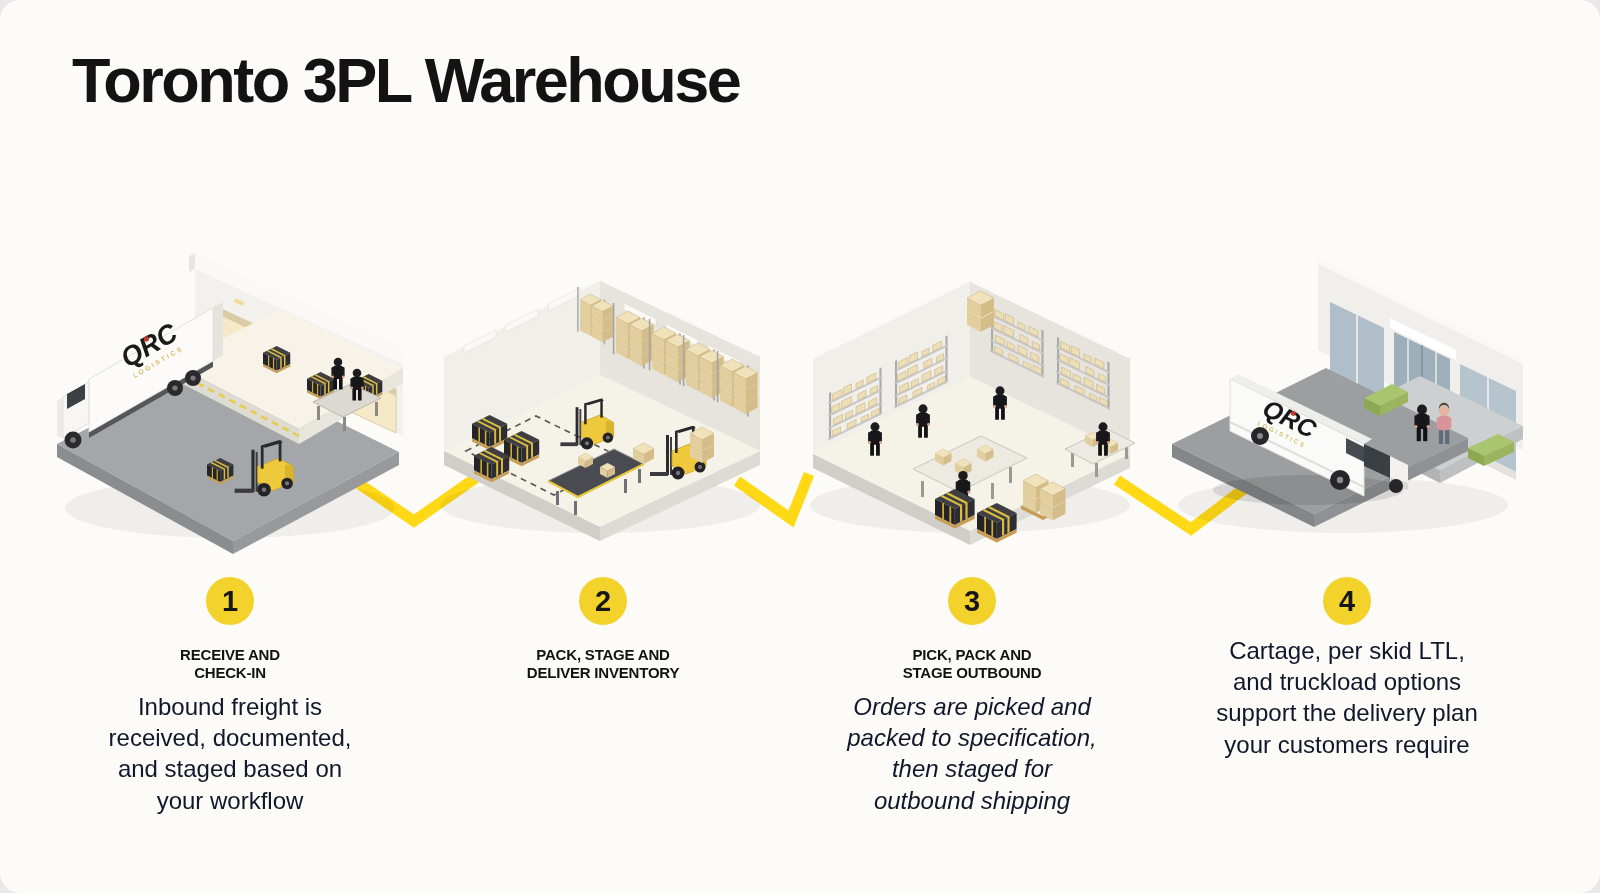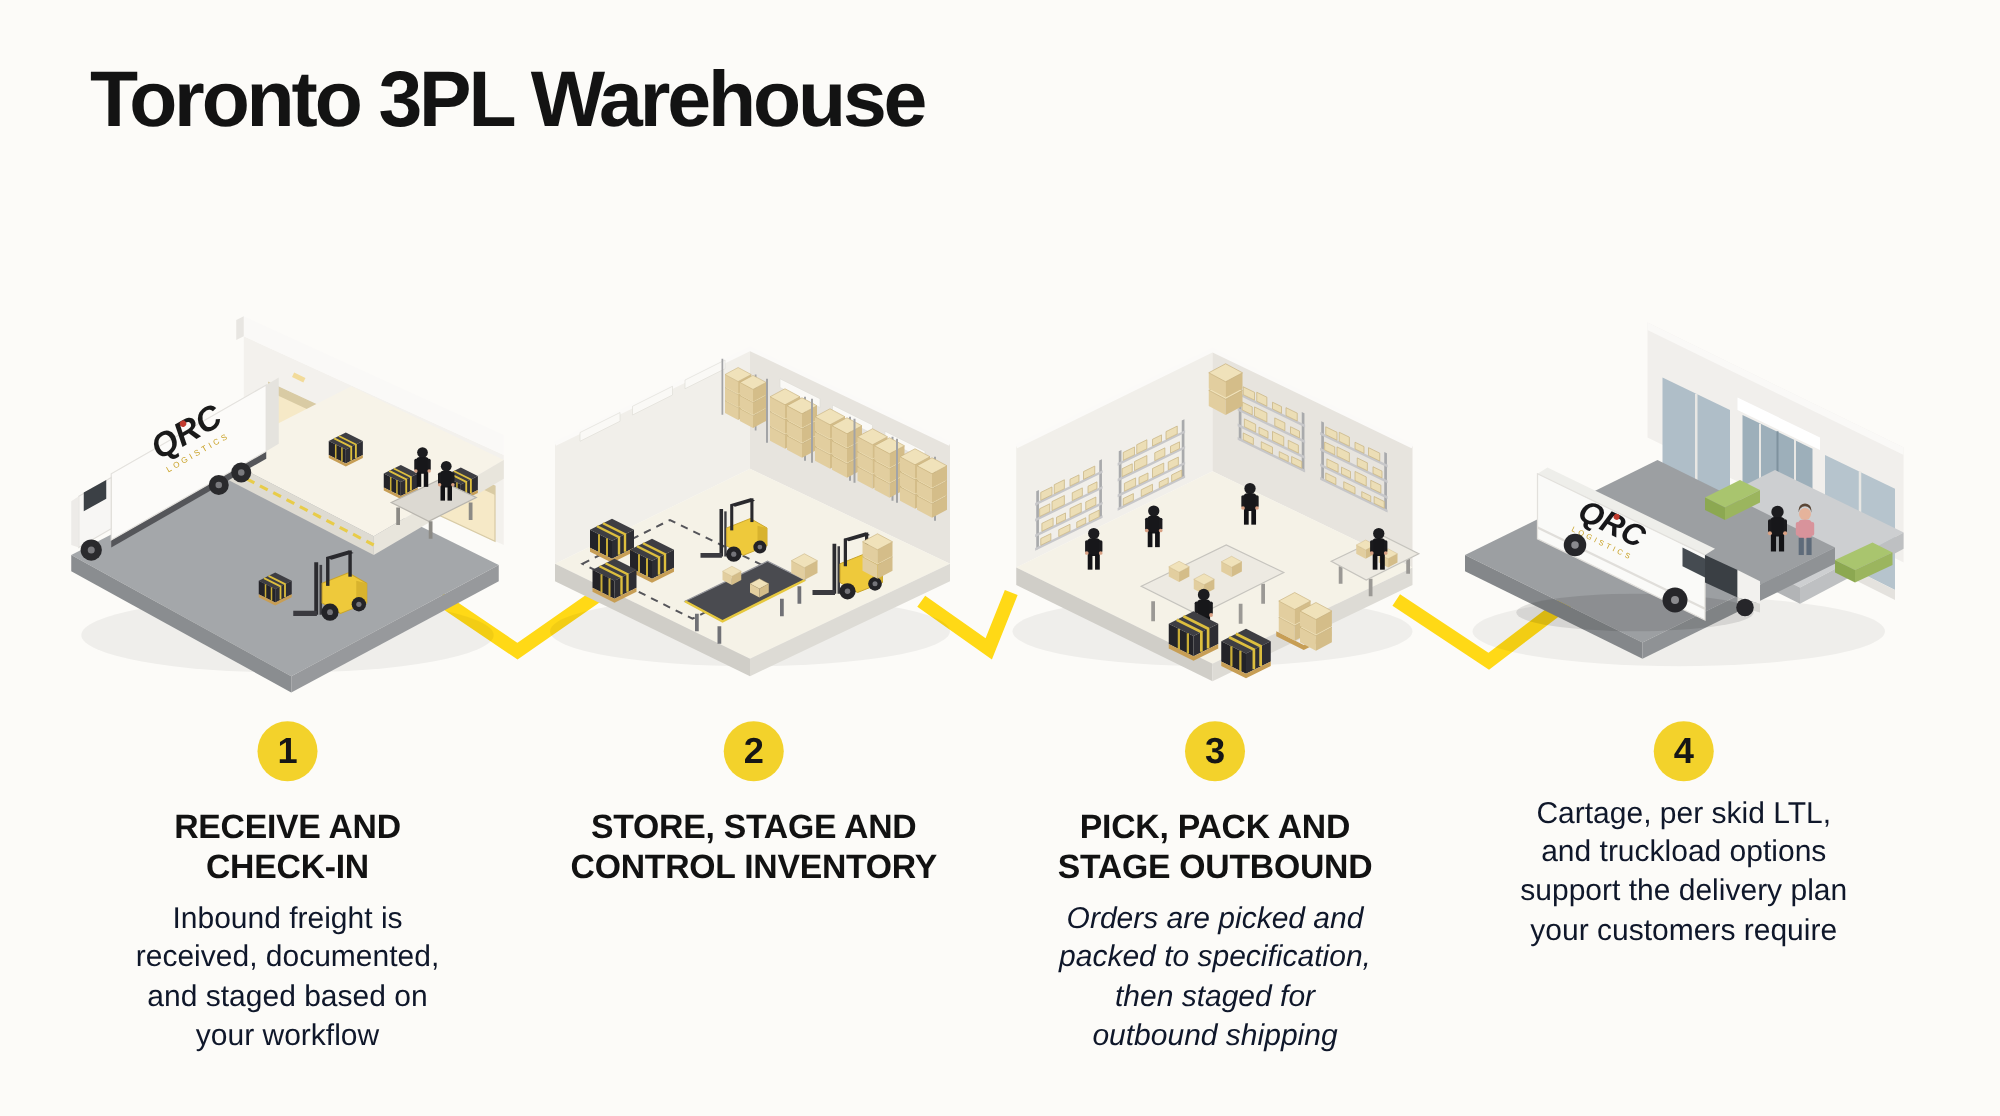--- a/index.html
+++ b/index.html
@@ -1,29 +1,29 @@
 <!DOCTYPE html>
 <html><head>
 <meta charset="utf-8">
 <style>
   html,body{margin:0;padding:0;background:#e8e8e8;}
   .canvas{position:relative;width:1600px;height:893px;background:#FCFBF8;overflow:hidden;
-          font-family:"Liberation Sans",sans-serif;color:#141414;}
+          font-family:"Liberation Sans",sans-serif;color:#141414;border-radius:20px;}
   .title{position:absolute;left:72px;top:40px;font-size:63px;font-weight:700;
          letter-spacing:-2.5px;line-height:1.3;color:#131313;}
   .title span{display:block;}
   .connectors{position:absolute;left:0;top:0;width:1600px;height:893px;pointer-events:none;}
   .illus{position:absolute;}
   .illus svg{display:block;width:100%;height:100%;}
   svg text{font-family:"Liberation Sans",sans-serif;}
   .step{position:absolute;top:577px;width:340px;display:flex;flex-direction:column;
         align-items:center;text-align:center;}
   .step .num{width:48px;height:48px;border-radius:50%;background:#F3D22B;color:#161616;
              font-size:29px;font-weight:700;display:flex;align-items:center;justify-content:center;}
-  .step h3{margin:21px 0 0;font-size:27px;font-weight:700;line-height:1.17;
+  .step h3{margin:21px 0 0;font-size:15px;font-weight:700;line-height:1.17;
            letter-spacing:-0.2px;color:#121212;}
   .step h3 span{display:block;}
   .step p{margin:10px 0 0;font-size:24px;line-height:1.3;color:#0f172a;font-weight:400;}
   .s1{left:60px;} .s2{left:433px;} .s3{left:802px;} .s4{left:1177px;}
   .s1 p{max-width:268px;} .s2 p{max-width:288px;} .s3 p{max-width:254px;font-style:italic;} .s4 p{max-width:270px;}
 </style>
 </head>
 <body>
 
 <div class="canvas">
@@ -401,22 +401,22 @@
     <h3>
       <span>RECEIVE AND</span>
       <span>CHECK-IN</span>
     </h3>
     <p>Inbound freight is received, documented, and staged based on your workflow</p>
   </div>
 
   <div class="step s2">
     <div class="num">2</div>
     <h3>
-      <span>STORE, STAGE AND</span>
-      <span>CONTROL INVENTORY</span>
+      <span>PACK, STAGE AND</span>
+      <span>DELIVER INVENTORY</span>
     </h3>
   </div>
 
   <div class="step s3">
     <div class="num">3</div>
     <h3>
       <span>PICK, PACK AND</span>
       <span>STAGE OUTBOUND</span>
     </h3>
     <p>Orders are picked and packed to specification, then staged for outbound shipping</p>

